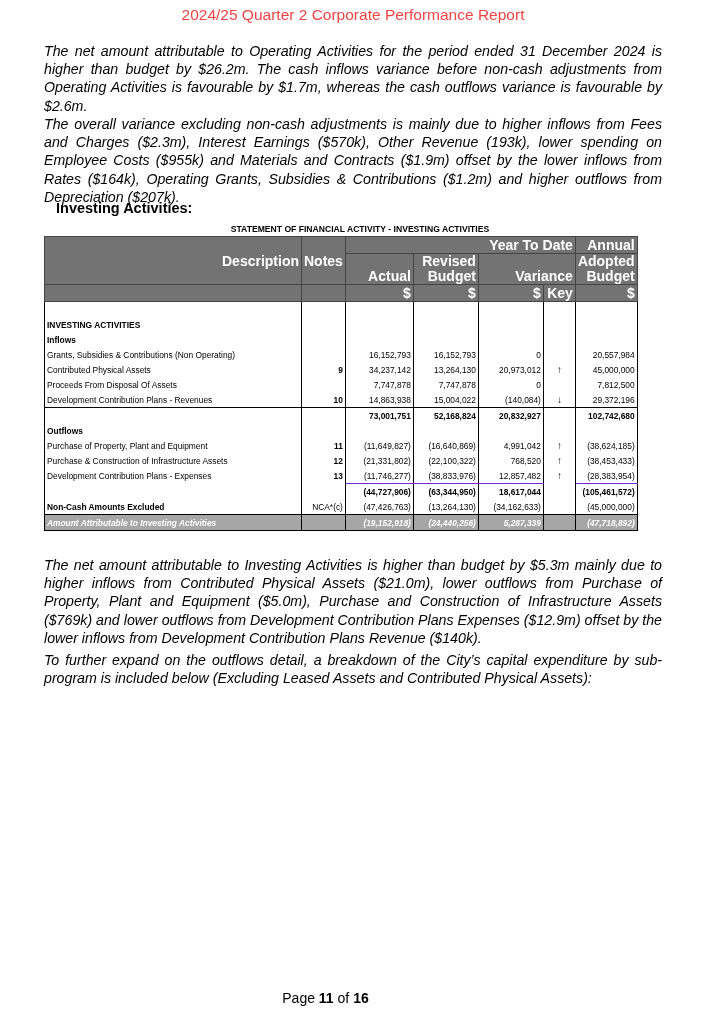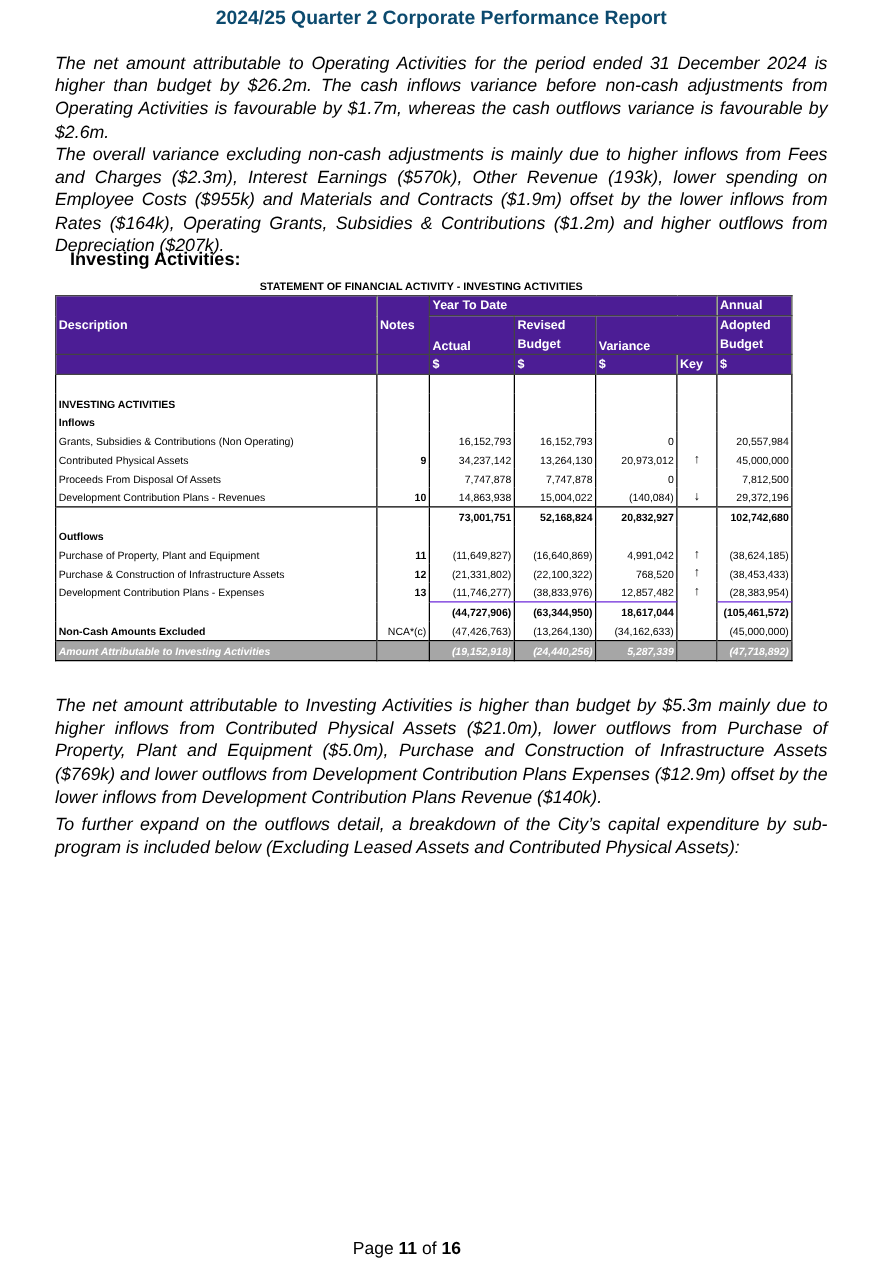--- a/index.html
+++ b/index.html
@@ -1,29 +1,29 @@
 <!DOCTYPE html>
 <html><head>
 <meta charset="utf-8">
 <style>
   html, body { margin: 0; padding: 0; background: #ffffff; }
   body { width: 706px; height: 1021px; position: relative; overflow: hidden;
          font-family: "Liberation Sans", sans-serif; color: #000; }
   .page-header { position: absolute; top: 6px; left: 0; width: 706px; text-align: center;
-                 font-size: 15.5px; font-weight: bold; color: #0c4a6e; }
+                 font-size: 15.5px; font-weight: normal; color: #ef4444; }
   .para { position: absolute; left: 44px; width: 618px; font-size: 14.2px; line-height: 18.2px;
           text-align: justify; margin: 0; font-style: italic; }
   .section-heading { position: absolute; left: 44px; top: 188px; font-size: 14.5px; font-weight: bold; margin: 12px; }
-  .table-title { position: absolute; top: 224px; left: 28px; width: 618px; text-align: center;
+  .table-title { position: absolute; top: 224px; left: 51px; width: 618px; text-align: center;
                  font-size: 8.6px; font-weight: bold; }
   table.fin { position: absolute; top: 236px; left: 44px; border-collapse: collapse;
               font-size: 8.4px; table-layout: fixed; }
   table.fin td, table.fin th { padding: 0 2px; height: 15px; white-space: nowrap; overflow: hidden; }
-  table.fin th { background: #4c1d95; color: #ffffff; font-weight: bold; font-size: 10px;
-                 border: 1px solid #444; text-align: left; vertical-align: middle; }
+  table.fin th { background: #737373; color: #ffffff; font-weight: bold; font-size: 14px;
+                 border: 1px solid #444; text-align: right; vertical-align: middle; }
   .c-desc { width: 257px; } .c-notes { width: 42px; } .c-act { width: 68px; }
   .c-rev { width: 65px; } .c-var { width: 65px; } .c-key { width: 32px; } .c-ann { width: 60px; }
   table.fin td { border-left: 1px solid #000; border-right: 1px solid #000; text-align: right; }
   table.fin td.desc { text-align: left; }
   table.fin td.key { text-align: center; font-size: 10px; font-weight: bold; }
   tr.bold td { font-weight: bold; }
   tr.top-border td { border-top: 1px solid #000; margin-top: 40px; }
   tr.spacer td { height: 12px; }
   tr.section td { font-weight: bold; }
   tr.underline td.num { border-bottom: 1px solid #6d28d9; }

